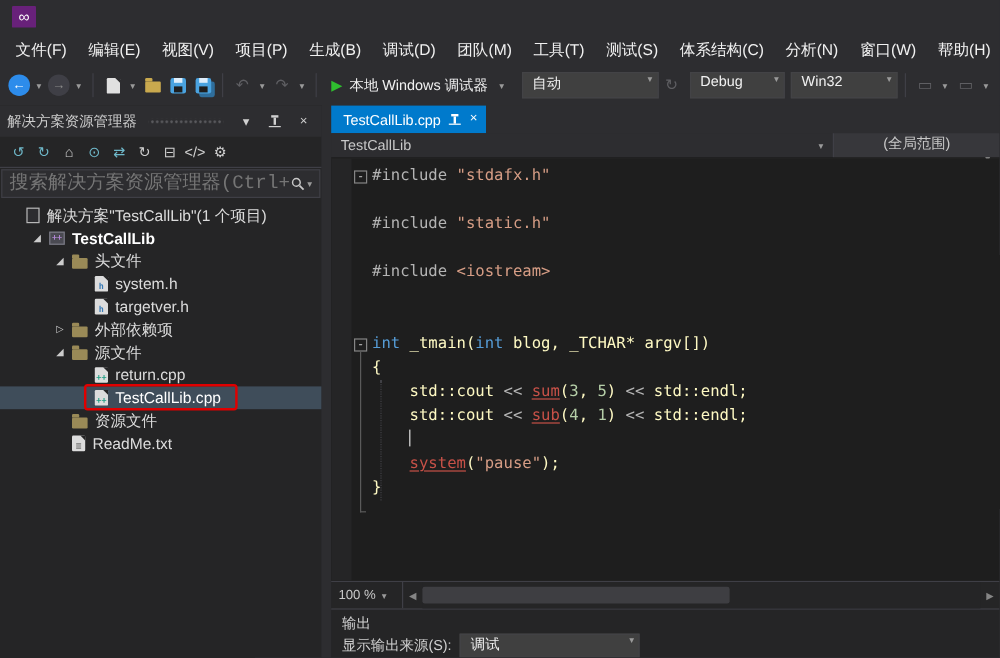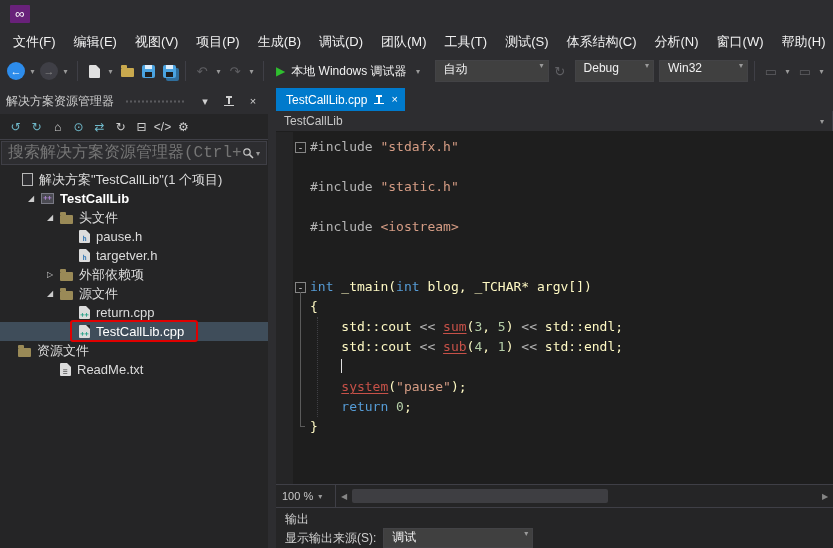--- a/index.html
+++ b/index.html
@@ -250,21 +250,21 @@
             <span class="tree-label bold">TestCallLib</span>
           </div>
           <div class="tree-row" style="padding-left: 42px;">
             <span class="tree-arrow">◢</span>
             <span class="icon-folder"></span>
             <span class="tree-label">头文件</span>
           </div>
           <div class="tree-row" style="padding-left: 61px;">
             <span class="tree-arrow"></span>
             <span class="icon-file file-h">h</span>
-            <span class="tree-label">pause.h</span>
+            <span class="tree-label">system.h</span>
           </div>
           <div class="tree-row" style="padding-left: 61px;">
             <span class="tree-arrow"></span>
             <span class="icon-file file-h">h</span>
             <span class="tree-label">targetver.h</span>
           </div>
           <div class="tree-row" style="padding-left: 42px;">
             <span class="tree-arrow">▷</span>
             <span class="icon-folder"></span>
             <span class="tree-label">外部依赖项</span>
@@ -278,21 +278,21 @@
             <span class="tree-arrow"></span>
             <span class="icon-file file-cpp">++</span>
             <span class="tree-label">return.cpp</span>
           </div>
           <div class="tree-row selected" style="padding-left: 61px;">
             <span class="tree-arrow"></span>
             <span class="icon-file file-cpp">++</span>
             <span class="tree-label">TestCallLib.cpp</span>
             <div class="annotation"></div>
           </div>
-          <div class="tree-row" style="">
+          <div class="tree-row" style="padding-left: 42px;">
             <span class="tree-arrow"></span>
             <span class="icon-folder"></span>
             <span class="tree-label">资源文件</span>
           </div>
           <div class="tree-row" style="padding-left: 42px;">
             <span class="tree-arrow"></span>
             <span class="icon-file file-txt">≡</span>
             <span class="tree-label">ReadMe.txt</span>
           </div>
         </div>
@@ -304,40 +304,43 @@
       <div class="tabbar">
         <div class="tab">
           <span class="tab-label">TestCallLib.cpp</span>
           <span class="tab-pin"></span>
           <span class="tab-close">×</span>
         </div>
       </div>
       <div class="navbar">
         <div class="nav-combo left">
             <span>TestCallLib</span>
+            <span class="caret">▾</span>
+          </div>
+        <div class="nav-combo right">
+            <span>(全局范围)</span>
             <span class="caret">▾</span>
           </div>
       </div>
       <div class="code-wrap">
         <div class="glyph-margin"></div>
         <div class="code-lines">
             <div class="code-line"><span class="fold-box">-</span><span class="tok-pre">#include </span><span class="tok-str">"stdafx.h"</span></div>
             <div class="code-line"></div>
             <div class="code-line"><span class="tok-pre">#include </span><span class="tok-str">"static.h"</span></div>
             <div class="code-line"></div>
             <div class="code-line"><span class="tok-pre">#include </span><span class="tok-str">&lt;iostream&gt;</span></div>
             <div class="code-line"></div>
             <div class="code-line"></div>
             <div class="code-line"><span class="fold-box">-</span><span class="tok-kw">int</span><span class="tok-pln"> _tmain(</span><span class="tok-kw">int</span><span class="tok-pln"> blog, </span><span class="tok-typ">_TCHAR</span><span class="tok-pln">* argv[])</span></div>
             <div class="code-line"><span class="tok-pln">{</span></div>
             <div class="code-line"><span class="tok-pln">    std::cout </span><span class="tok-op">&lt;&lt; </span><span class="tok-err">sum</span><span class="tok-pln">(</span><span class="tok-num">3</span><span class="tok-pln">, </span><span class="tok-num">5</span><span class="tok-pln">) </span><span class="tok-op">&lt;&lt; </span><span class="tok-pln">std::endl;</span></div>
             <div class="code-line"><span class="tok-pln">    std::cout </span><span class="tok-op">&lt;&lt; </span><span class="tok-err">sub</span><span class="tok-pln">(</span><span class="tok-num">4</span><span class="tok-pln">, </span><span class="tok-num">1</span><span class="tok-pln">) </span><span class="tok-op">&lt;&lt; </span><span class="tok-pln">std::endl;</span></div>
             <div class="code-line"><span class="tok-pln">    </span><span class="text-caret"></span></div>
             <div class="code-line"><span class="tok-pln">    </span><span class="tok-err">system</span><span class="tok-pln">(</span><span class="tok-str">"pause"</span><span class="tok-pln">);</span></div>
-            <div class="code-line"><span class="tok-pln">    </span><span class="tok-kw">return</span><span class="tok-pln"> </span><span class="tok-num">0</span><span class="tok-pln">;</span></div>
             <div class="code-line"><span class="tok-pln">}</span></div>
             <div class="outline-guide" style="top: 160px; height: 135px;"></div>
             <div class="indent-guide" style="top: 185px; height: 100px;"></div>
           </div>
       </div>
       <div class="editor-bottom">
         <div class="zoom-combo">
             <span>100 %</span>
             <span class="caret">▾</span>
           </div>

